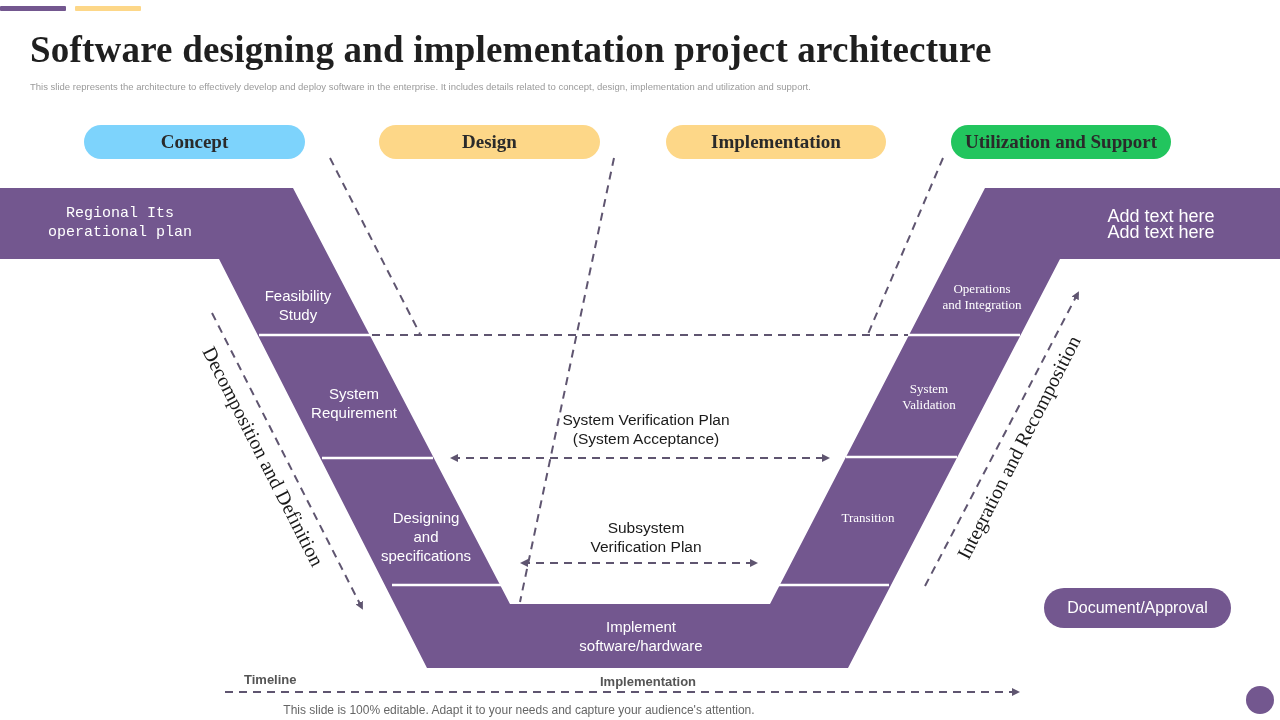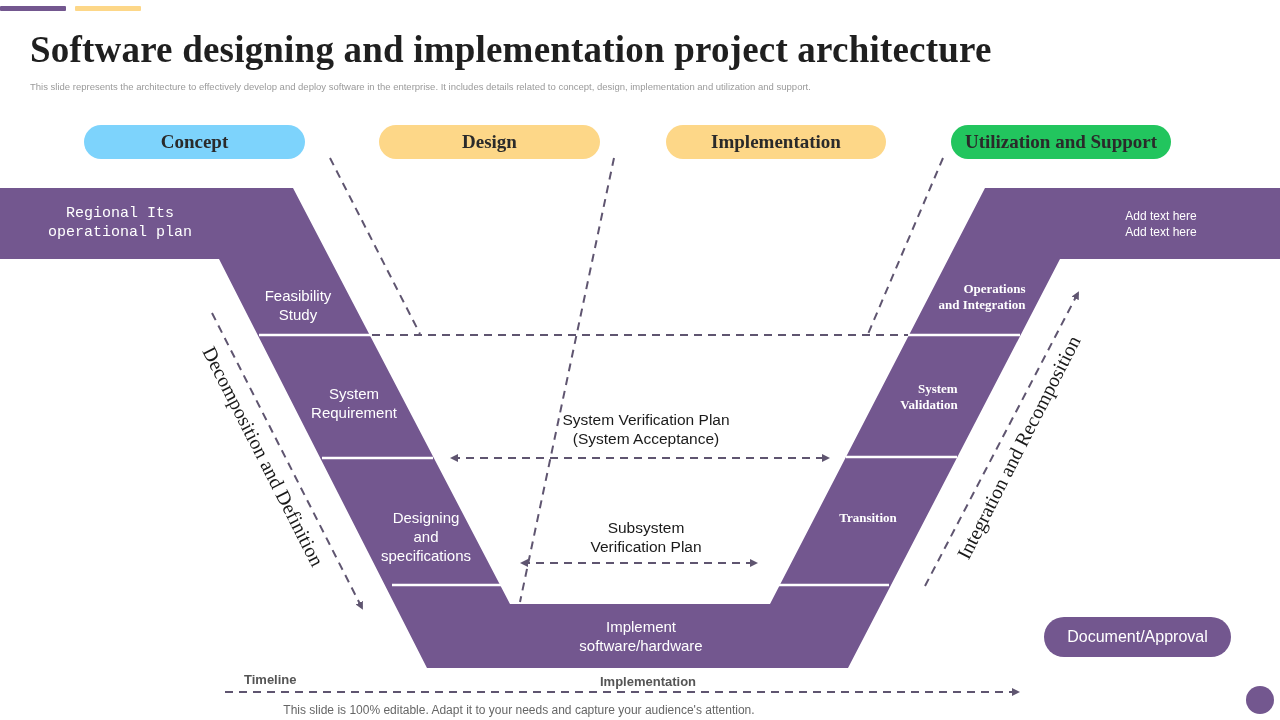--- a/index.html
+++ b/index.html
@@ -3,26 +3,26 @@
 <meta charset="utf-8">
 <style>
   html, body { margin: 0; padding: 0; }
   body { width: 1280px; height: 720px; position: relative; overflow: hidden; background: #ffffff; font-family: "Liberation Sans", sans-serif; }
   .accent-bar { position: absolute; top: 6px; height: 5px; width: 66px; border-radius: 1px; }
   .title { position: absolute; left: 30px; top: 28px; font-family: "Liberation Serif", serif; font-weight: bold; font-size: 37px; color: #1f1f1f; letter-spacing: 0.2px; white-space: nowrap; }
   .subtitle { position: absolute; left: 30px; top: 81px; font-size: 9.5px; color: #9a9a9a; white-space: nowrap; }
   .phase-pill { position: absolute; top: 125px; height: 34px; border-radius: 17px; display: flex; align-items: center; justify-content: center; font-family: "Liberation Serif", serif; font-weight: bold; font-size: 19px; color: #2a2a2a; white-space: nowrap; }
   svg.diagram { position: absolute; left: 0; top: 0; }
   .lbl { position: absolute; color: #ffffff; text-align: center; font-size: 15px; line-height: 19px; white-space: nowrap; transform: translateX(-50%); }
-  .lbl.serif { font-family: "Liberation Serif", serif; font-weight: bold; font-size: 13px; line-height: 16px; text-align: right; }
-  .lbl.small { font-size: 12px; line-height: 16px; }
+  .lbl.serif { font-family: "Liberation Serif", serif; font-weight: normal; font-size: 13px; line-height: 16px; }
+  .lbl.small { font-size: 18px; line-height: 16px; }
   .dark { position: absolute; color: #1a1a1a; text-align: center; font-size: 15.5px; line-height: 19px; white-space: nowrap; transform: translateX(-50%); }
   .rot-text { position: absolute; font-family: "Liberation Serif", serif; font-size: 20px; color: #1a1a1a; white-space: nowrap; transform-origin: center center; }
   .timeline-label { position: absolute; font-size: 13px; font-weight: bold; color: #555555; white-space: nowrap; }
-  .doc-button { position: absolute; left: 1044px; top: 588px; width: 187px; height: 40px; border-radius: 20px; color: #ffffff; font-size: 16px; display: flex; align-items: center; justify-content: center; margin-top: 29px; }
+  .doc-button { position: absolute; left: 1044px; top: 588px; width: 187px; height: 40px; border-radius: 20px; color: #ffffff; font-size: 16px; display: flex; align-items: center; justify-content: center; }
   .footer { position: absolute; left: 0; width: 1038px; top: 703px; text-align: center; font-size: 12px; color: #666666; }
   .page-dot { position: absolute; left: 1246px; top: 686px; width: 28px; height: 28px; border-radius: 50%; }
 </style>
 </head>
 <body>
 
 <div class="accent-bar" style="left:0; background:#73578f;"></div>
 <div class="accent-bar" style="left:75px; background:#fdd788;"></div>
 
 <div class="title">Software designing and implementation project architecture</div>

